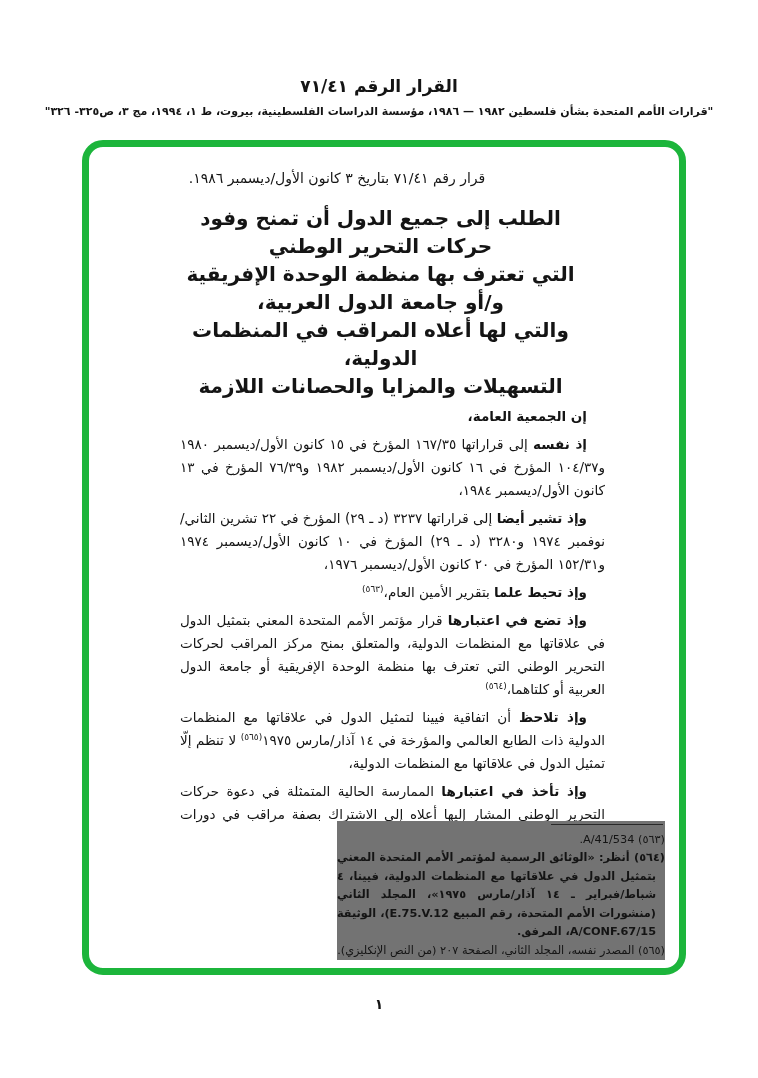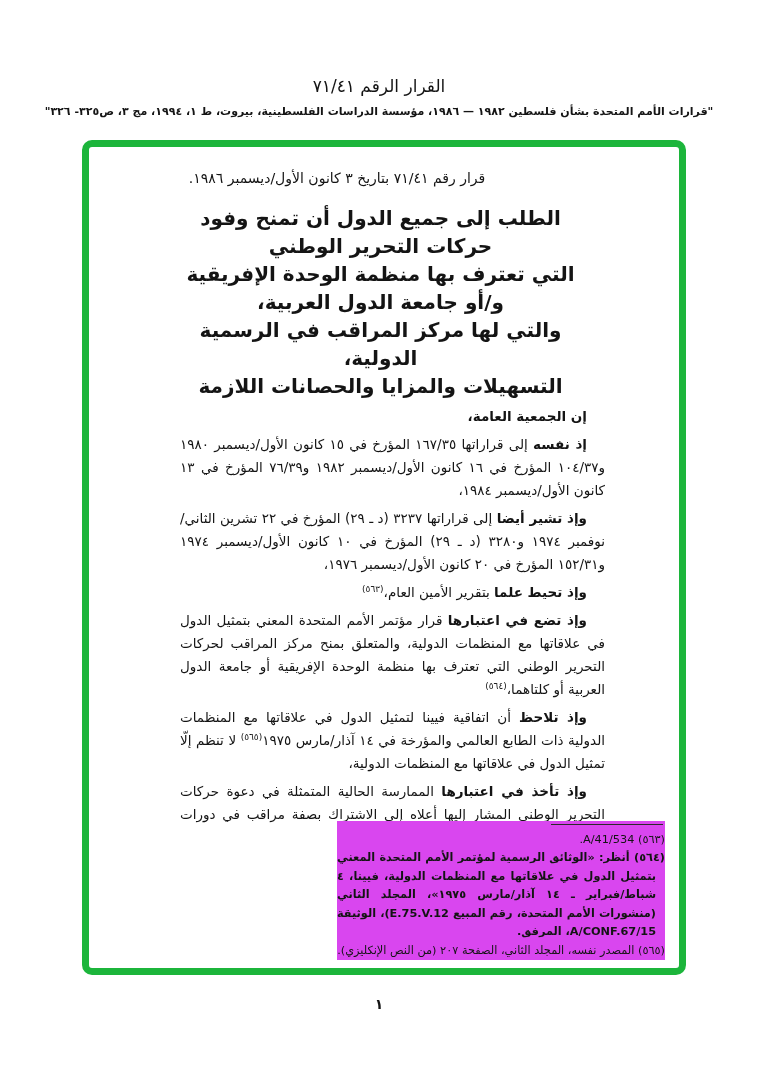--- a/index.html
+++ b/index.html
@@ -2,51 +2,51 @@
 <html lang="ar"><head>
 <meta charset="utf-8">
 <style>
   html,body{margin:0;padding:0;}
   body{
     width:758px;height:1078px;position:relative;background:#ffffff;
     font-family:"DejaVu Sans",sans-serif;color:#141414;overflow:hidden;
   }
   .doc-title{
     position:absolute;top:76px;left:0;width:758px;text-align:center;
-    font-size:17px;font-weight:normal;direction:rtl;
+    font-size:17px;font-weight:bold;direction:rtl;
   }
   .source-line{
     position:absolute;top:105px;left:0;width:758px;text-align:center;
     font-size:11px;font-weight:bold;direction:rtl;white-space:nowrap;
     letter-spacing:0.2px;
   }
   .frame{
     position:absolute;left:82px;top:140px;width:604px;height:835px;
-    box-sizing:border-box;border:7px solid #1cb53b;border-radius:10px;
+    box-sizing:border-box;border:7px solid #1cb53b;border-radius:21px;
     background:#ffffff;overflow:hidden;
   }
   .frame-inner{
     position:absolute;inset:0;padding:13px 74px 0 91px;direction:rtl;
   }
   .date-line{
     font-size:14px;line-height:23px;text-align:center;margin:7px 111px 0 0;
   }
   .heading-block{
     margin:14px 24px 0 0;text-align:center;font-weight:bold;
     font-size:20px;line-height:28px;
   }
   .para{
     font-size:13.5px;line-height:23px;text-align:justify;
     text-indent:18px;margin-top:5px;
   }
   .para b{font-weight:bold;}
   sup.ref{font-size:9px;vertical-align:super;line-height:0;}
   .footnotes{
     position:absolute;right:14px;bottom:8px;width:328px;direction:rtl;
-    background:#d946ef;padding-top:3px;
+    background:#737373;padding-top:3px;
   }
   .fn-sep{
     width:112px;border-top:1.5px solid #2a2a2a;margin:0 2px 6px 0;
   }
   .fn{
     font-size:11.3px;line-height:18.5px;text-align:right;
     padding-right:9px;text-indent:-9px;
   }
   .fn.justified{text-align:justify;font-weight:bold;}
   .page-number{
@@ -64,21 +64,21 @@
 <div class="frame" style="border-color: rgb(28, 181, 59);">
   <div class="frame-inner">
 
     <div class="date-line">قرار رقم ٧١/٤١ بتاريخ ٣ كانون الأول/ديسمبر ١٩٨٦.</div>
 
     <div class="heading-block">
       <div>الطلب إلى جميع الدول أن تمنح وفود</div>
       <div>حركات التحرير الوطني</div>
       <div>التي تعترف بها منظمة الوحدة الإفريقية</div>
       <div>و/أو جامعة الدول العربية،</div>
-      <div>والتي لها مركز المراقب في الرسمية الدولية،</div>
+      <div>والتي لها أعلاه المراقب في المنظمات الدولية،</div>
       <div>التسهيلات والمزايا والحصانات اللازمة</div>
     </div>
 
     <div class="para"><b>إن الجمعية العامة،</b><span></span></div>
 
     <div class="para"><b>إذ نفسه</b><span> إلى قراراتها ١٦٧/٣٥ المؤرخ في ١٥ كانون الأول/ديسمبر ١٩٨٠ و١٠٤/٣٧ المؤرخ في ١٦ كانون الأول/ديسمبر ١٩٨٢ و٧٦/٣٩ المؤرخ في ١٣ كانون الأول/ديسمبر ١٩٨٤،</span></div>
 
     <div class="para"><b>وإذ تشير أيضا</b><span> إلى قراراتها ٣٢٣٧ (د ـ ٢٩) المؤرخ في ٢٢ تشرين الثاني/نوفمبر ١٩٧٤ و٣٢٨٠ (د ـ ٢٩) المؤرخ في ١٠ كانون الأول/ديسمبر ١٩٧٤ و١٥٢/٣١ المؤرخ في ٢٠ كانون الأول/ديسمبر ١٩٧٦،</span></div>
 
     <div class="para"><b>وإذ تحيط علما</b><span> بتقرير الأمين العام،</span><sup class="ref">(٥٦٣)</sup></div>

